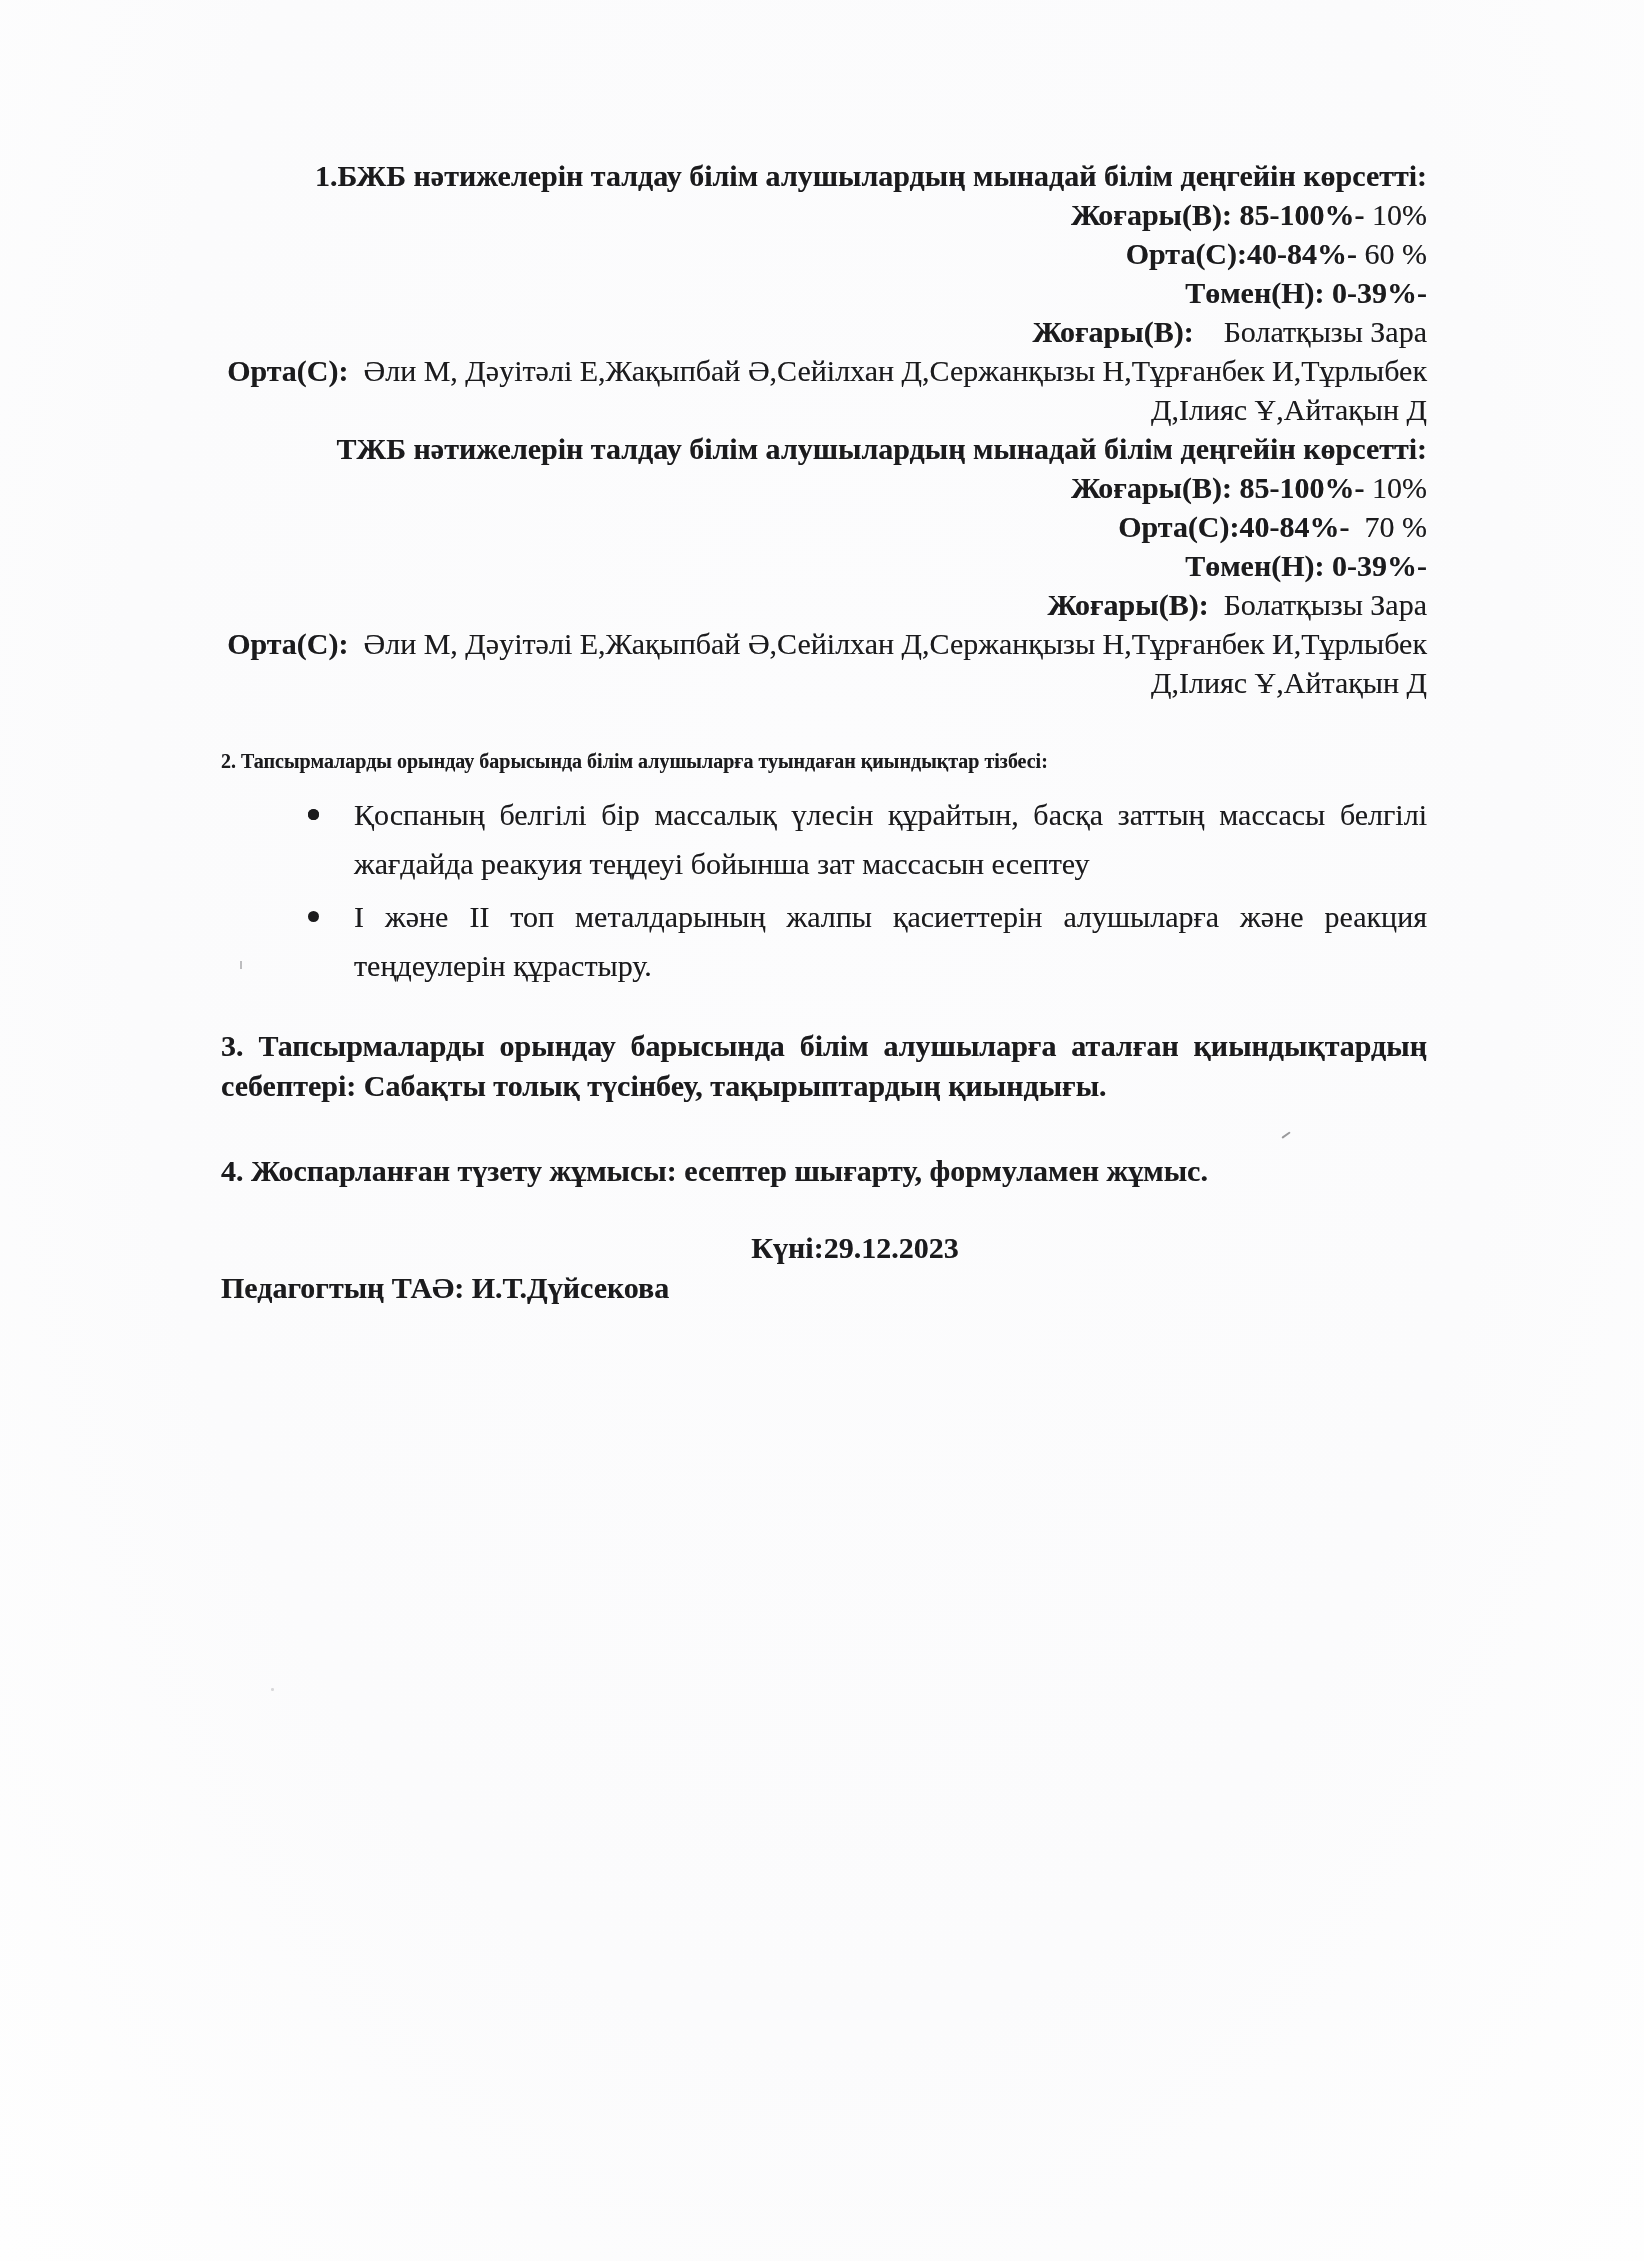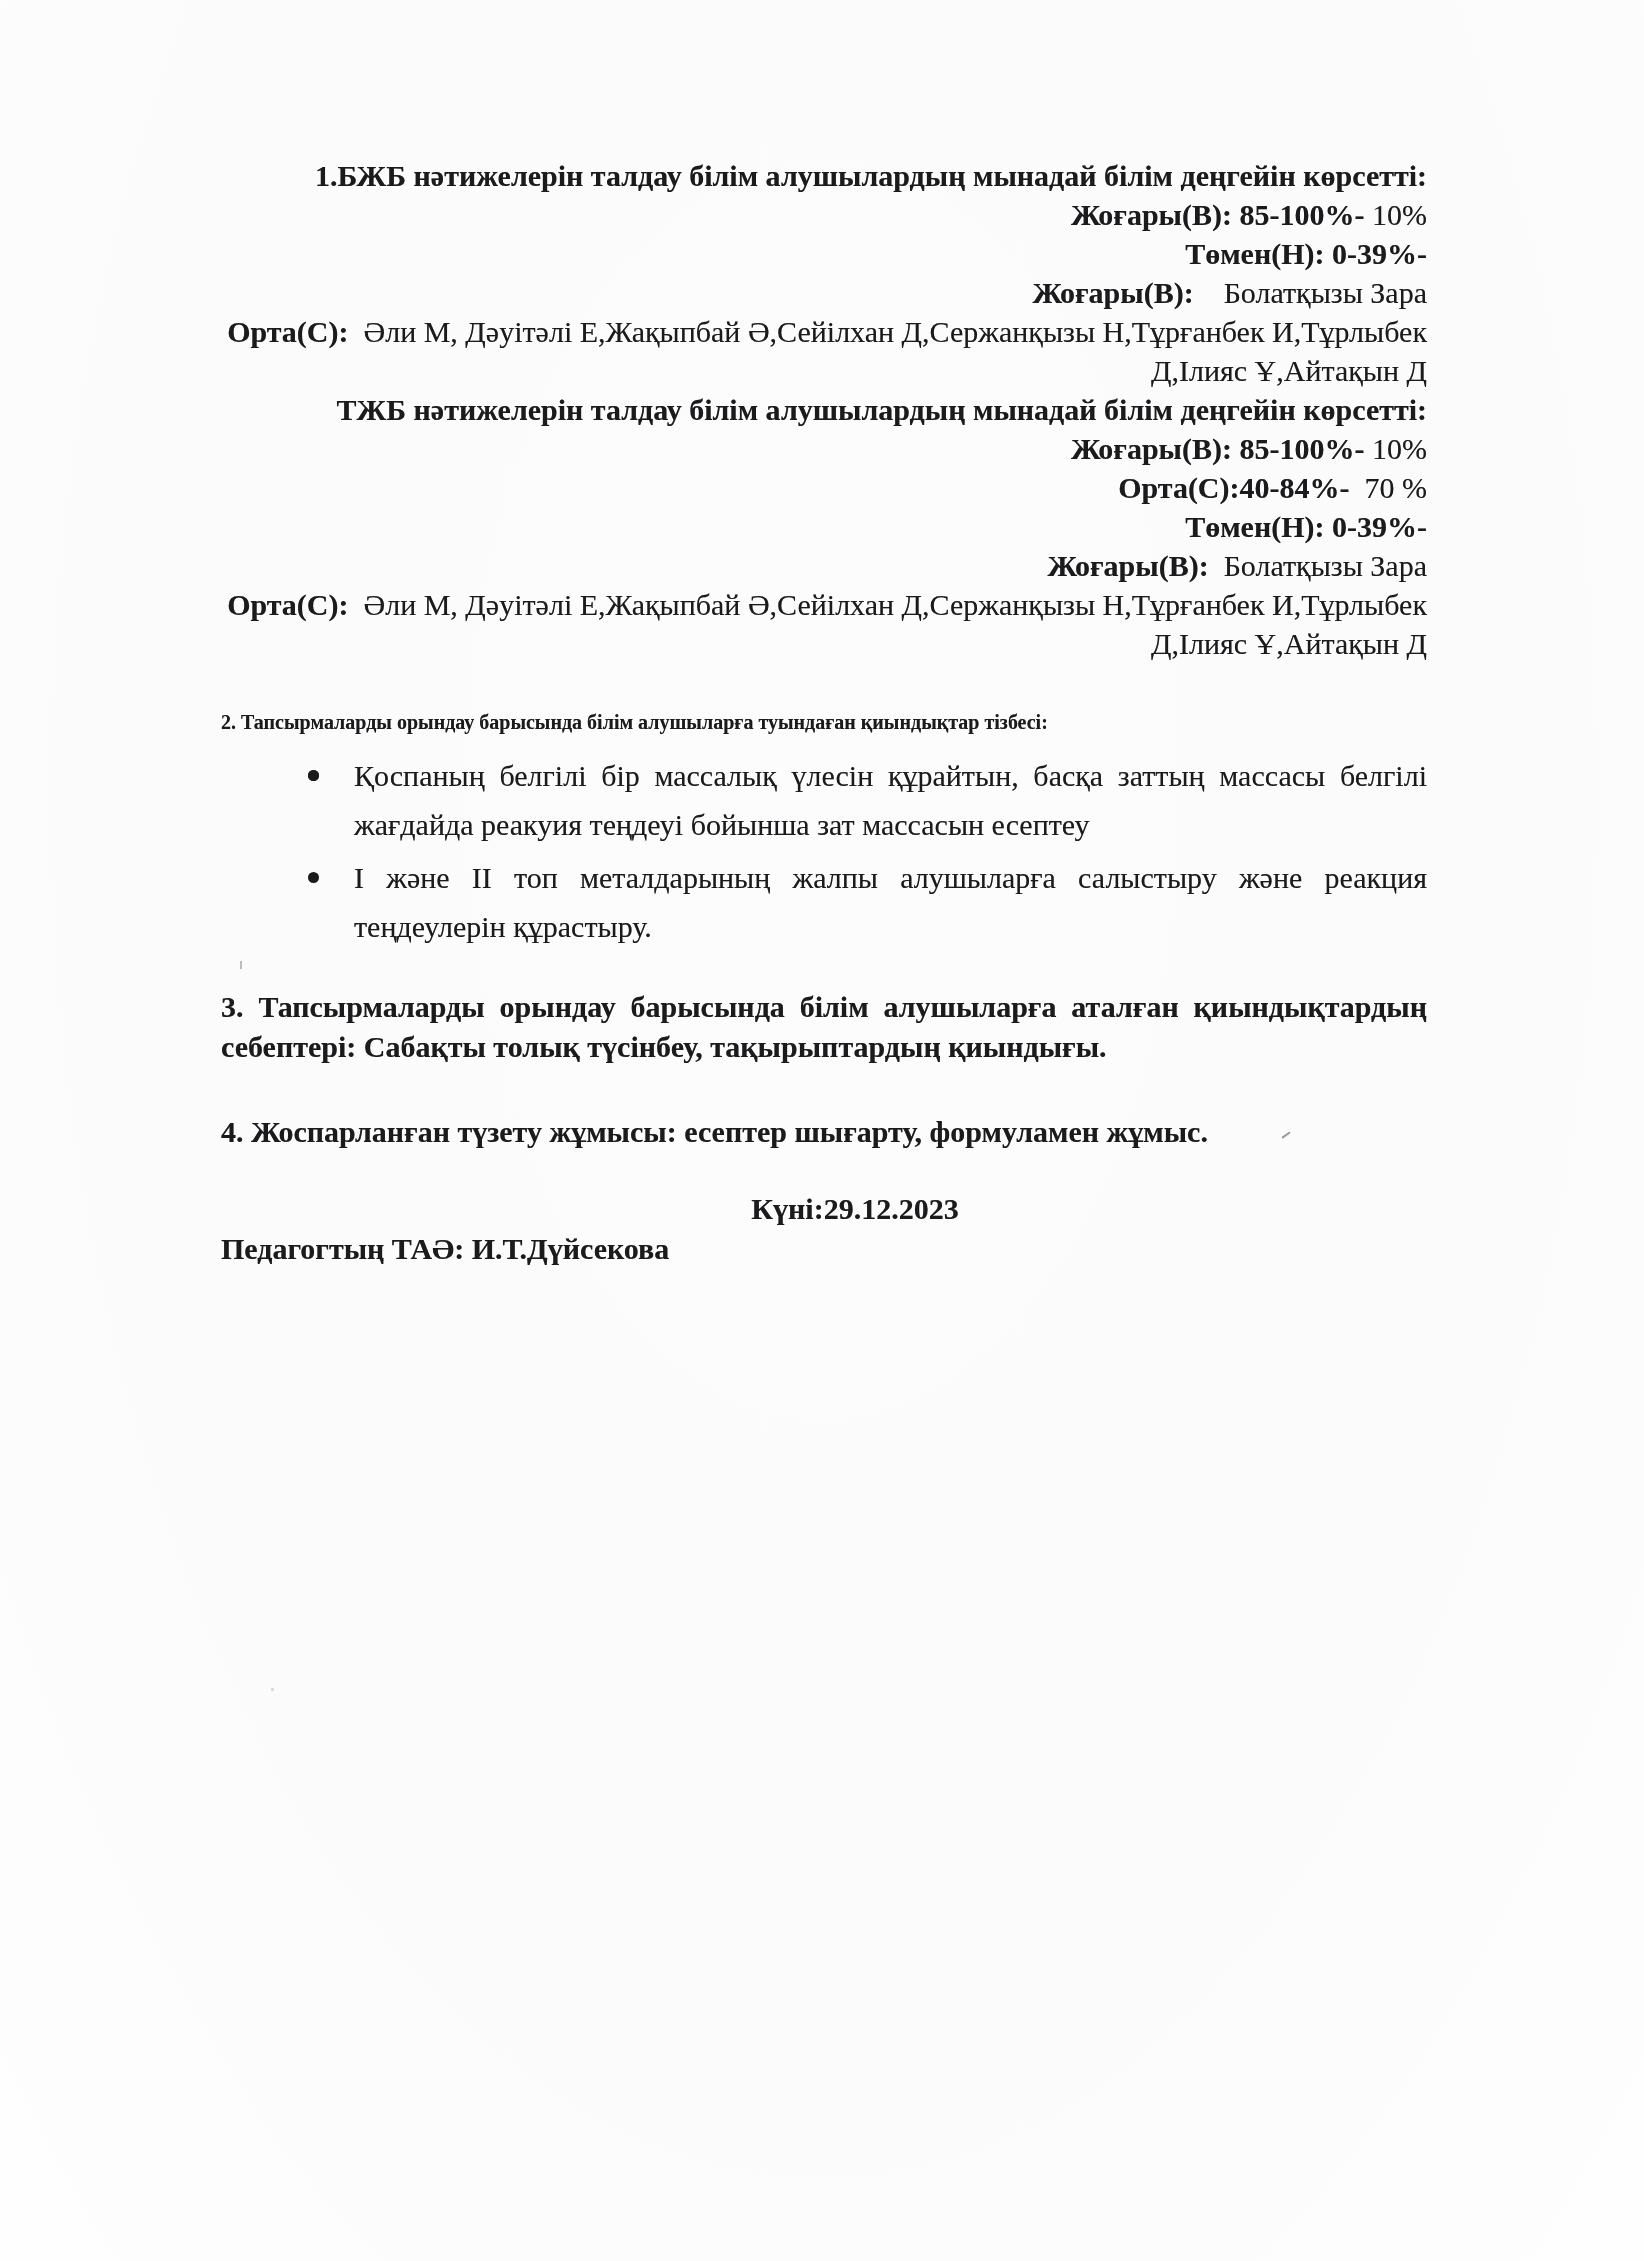--- a/index.html
+++ b/index.html
@@ -115,37 +115,38 @@
 </style>
 </head>
 <body>
 
 <div class="page">
   <div class="content">
 
     <div>
       <div class="line"><span class="b">1.БЖБ нәтижелерін талдау білім алушылардың мынадай білім деңгейін көрсетті:</span><span class="n"></span></div>
       <div class="line"><span class="b">Жоғары(В): 85-100%-</span><span class="n"> 10%</span></div>
+      <div class="line"><span class="b">Орта(С):40-84%-</span><span class="n"> 60 %</span></div>
       <div class="line"><span class="b">Төмен(Н): 0-39%-</span><span class="n"></span></div>
       <div class="line"><span class="b">Жоғары(В):</span><span class="n">    Болатқызы Зара</span></div>
       <div class="line"><span class="b">Орта(С):</span><span class="n">  Әли М, Дәуітәлі Е,Жақыпбай Ә,Сейілхан Д,Сержанқызы Н,Тұрғанбек И,Тұрлыбек Д,Ілияс Ұ,Айтақын Д</span></div>
       <div class="line"><span class="b">ТЖБ нәтижелерін талдау білім алушылардың мынадай білім деңгейін көрсетті:</span><span class="n"></span></div>
       <div class="line"><span class="b">Жоғары(В): 85-100%-</span><span class="n"> 10%</span></div>
       <div class="line"><span class="b">Орта(С):40-84%-</span><span class="n">  70 %</span></div>
       <div class="line"><span class="b">Төмен(Н): 0-39%-</span><span class="n"></span></div>
       <div class="line"><span class="b">Жоғары(В):</span><span class="n">  Болатқызы Зара</span></div>
       <div class="line"><span class="b">Орта(С):</span><span class="n">  Әли М, Дәуітәлі Е,Жақыпбай Ә,Сейілхан Д,Сержанқызы Н,Тұрғанбек И,Тұрлыбек Д,Ілияс Ұ,Айтақын Д</span></div>
     </div>
 
     <div class="section2">
       <div class="heading-justified">2. Тапсырмаларды орындау барысында білім алушыларға туындаған қиындықтар тізбесі:</div>
       <div class="bullets">
         <div class="bullet"><span class="dot"></span></div>
         <div class="bullet"><span class="dot"></span><span>Қоспаның белгілі бір массалық үлесін құрайтын, басқа заттың массасы белгілі жағдайда реакуия теңдеуі бойынша зат массасын есептеу</span></div>
-        <div class="bullet"><span class="dot"></span><span>І және ІІ топ металдарының жалпы алушыларға салыстыру және реакция теңдеулерін құрастыру.</span></div>
+        <div class="bullet"><span class="dot"></span><span>І және ІІ топ металдарының жалпы қасиеттерін алушыларға және реакция теңдеулерін құрастыру.</span></div>
       </div>
     </div>
 
     <div class="section3">3. Тапсырмаларды орындау барысында білім алушыларға аталған қиындықтардың себептері: Сабақты толық түсінбеу, тақырыптардың қиындығы.</div>
 
     <div class="section4">4. Жоспарланған түзету жұмысы: есептер шығарту, формуламен жұмыс.</div>
 
     <div class="footer">
       <div class="date-line">Күні:29.12.2023</div>
       <div class="teacher-line">Педагогтың ТАӘ: И.Т.Дүйсекова</div>

